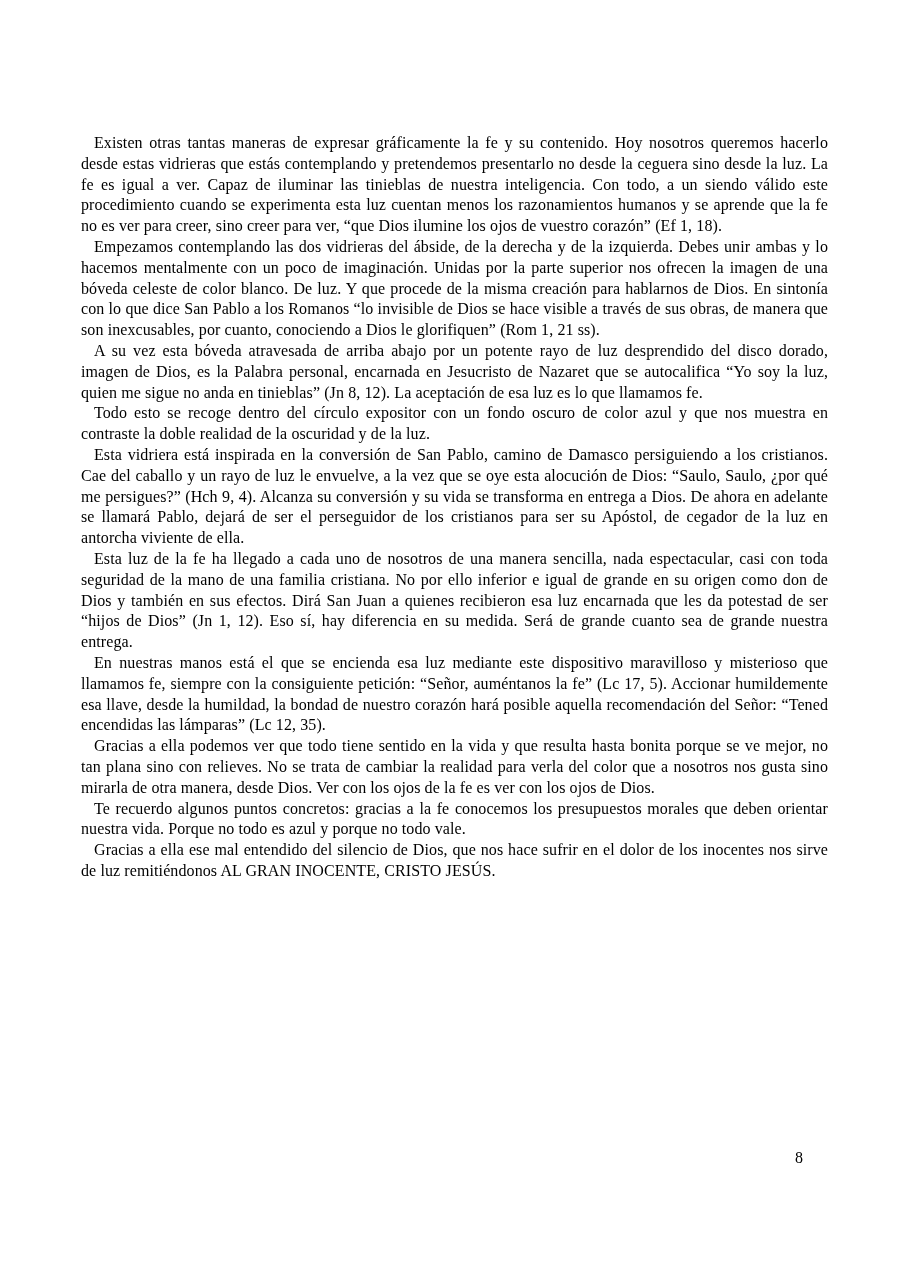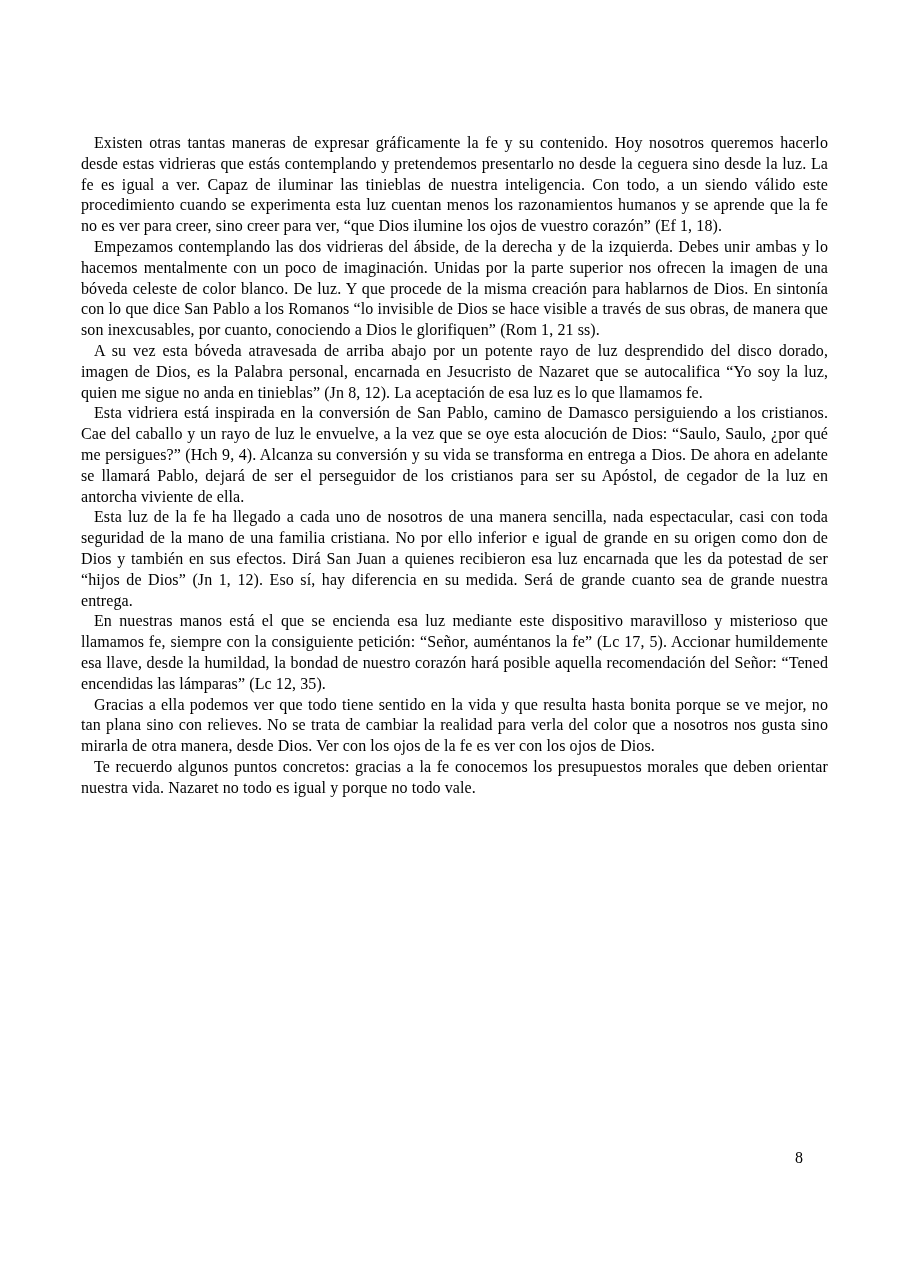--- a/index.html
+++ b/index.html
@@ -42,20 +42,22 @@
   }
 </style>
 </head>
 <body>
 
 <div class="page">
   <div class="text-block">
     <p>Existen otras tantas maneras de expresar gráficamente la fe y su contenido. Hoy nosotros queremos hacerlo desde estas vidrieras que estás contemplando y pretendemos presentarlo no desde la ceguera sino desde la luz. La fe es igual a ver. Capaz de iluminar las tinieblas de nuestra inteligencia. Con todo, a un siendo válido este procedimiento cuando se experimenta esta luz cuentan menos los razonamientos humanos y se aprende que la fe no es ver para creer, sino creer para ver, “que Dios ilumine los ojos de vuestro corazón” (Ef 1, 18).</p>
     <p>Empezamos contemplando las dos vidrieras del ábside, de la derecha y de la izquierda. Debes unir ambas y lo hacemos mentalmente con un poco de imaginación. Unidas por la parte superior nos ofrecen la imagen de una bóveda celeste de color blanco. De luz. Y que procede de la misma creación para hablarnos de Dios. En sintonía con lo que dice San Pablo a los Romanos “lo invisible de Dios se hace visible a través de sus obras, de manera que son inexcusables, por cuanto, conociendo a Dios le glorifiquen” (Rom 1, 21 ss).</p>
     <p>A su vez esta bóveda atravesada de arriba abajo por un potente rayo de luz desprendido del disco dorado, imagen de Dios, es la Palabra personal, encarnada en Jesucristo de Nazaret que se autocalifica “Yo soy la luz, quien me sigue no anda en tinieblas” (Jn 8, 12). La aceptación de esa luz es lo que llamamos fe.</p>
+    <p>Todo esto se recoge dentro del círculo expositor con un fondo oscuro de color azul y que nos muestra en contraste la doble realidad de la oscuridad y de la luz.</p>
     <p>Esta vidriera está inspirada en la conversión de San Pablo, camino de Damasco persiguiendo a los cristianos. Cae del caballo y un rayo de luz le envuelve, a la vez que se oye esta alocución de Dios: “Saulo, Saulo, ¿por qué me persigues?” (Hch 9, 4). Alcanza su conversión y su vida se transforma en entrega a Dios. De ahora en adelante se llamará Pablo, dejará de ser el perseguidor de los cristianos para ser su Apóstol, de cegador de la luz en antorcha viviente de ella.</p>
     <p>Esta luz de la fe ha llegado a cada uno de nosotros de una manera sencilla, nada espectacular, casi con toda seguridad de la mano de una familia cristiana. No por ello inferior e igual de grande en su origen como don de Dios y también en sus efectos. Dirá San Juan a quienes recibieron esa luz encarnada que les da potestad de ser “hijos de Dios” (Jn 1, 12). Eso sí, hay diferencia en su medida. Será de grande cuanto sea de grande nuestra entrega.</p>
     <p>En nuestras manos está el que se encienda esa luz mediante este dispositivo maravilloso y misterioso que llamamos fe, siempre con la consiguiente petición: “Señor, auméntanos la fe” (Lc 17, 5). Accionar humildemente esa llave, desde la humildad, la bondad de nuestro corazón hará posible aquella recomendación del Señor: “Tened encendidas las lámparas” (Lc 12, 35).</p>
     <p>Gracias a ella podemos ver que todo tiene sentido en la vida y que resulta hasta bonita porque se ve mejor, no tan plana sino con relieves. No se trata de cambiar la realidad para verla del color que a nosotros nos gusta sino mirarla de otra manera, desde Dios. Ver con los ojos de la fe es ver con los ojos de Dios.</p>
-    <p>Te recuerdo algunos puntos concretos: gracias a la fe conocemos los presupuestos morales que deben orientar nuestra vida. Nazaret no todo es igual y porque no todo vale.</p>
+    <p>Te recuerdo algunos puntos concretos: gracias a la fe conocemos los presupuestos morales que deben orientar nuestra vida. Porque no todo es azul y porque no todo vale.</p>
+    <p>Gracias a ella ese mal entendido del silencio de Dios, que nos hace sufrir en el dolor de los inocentes nos sirve de luz remitiéndonos AL GRAN INOCENTE, CRISTO JESÚS.</p>
   </div>
   <div class="page-number">8</div>
 </div>
 
 </body></html>

